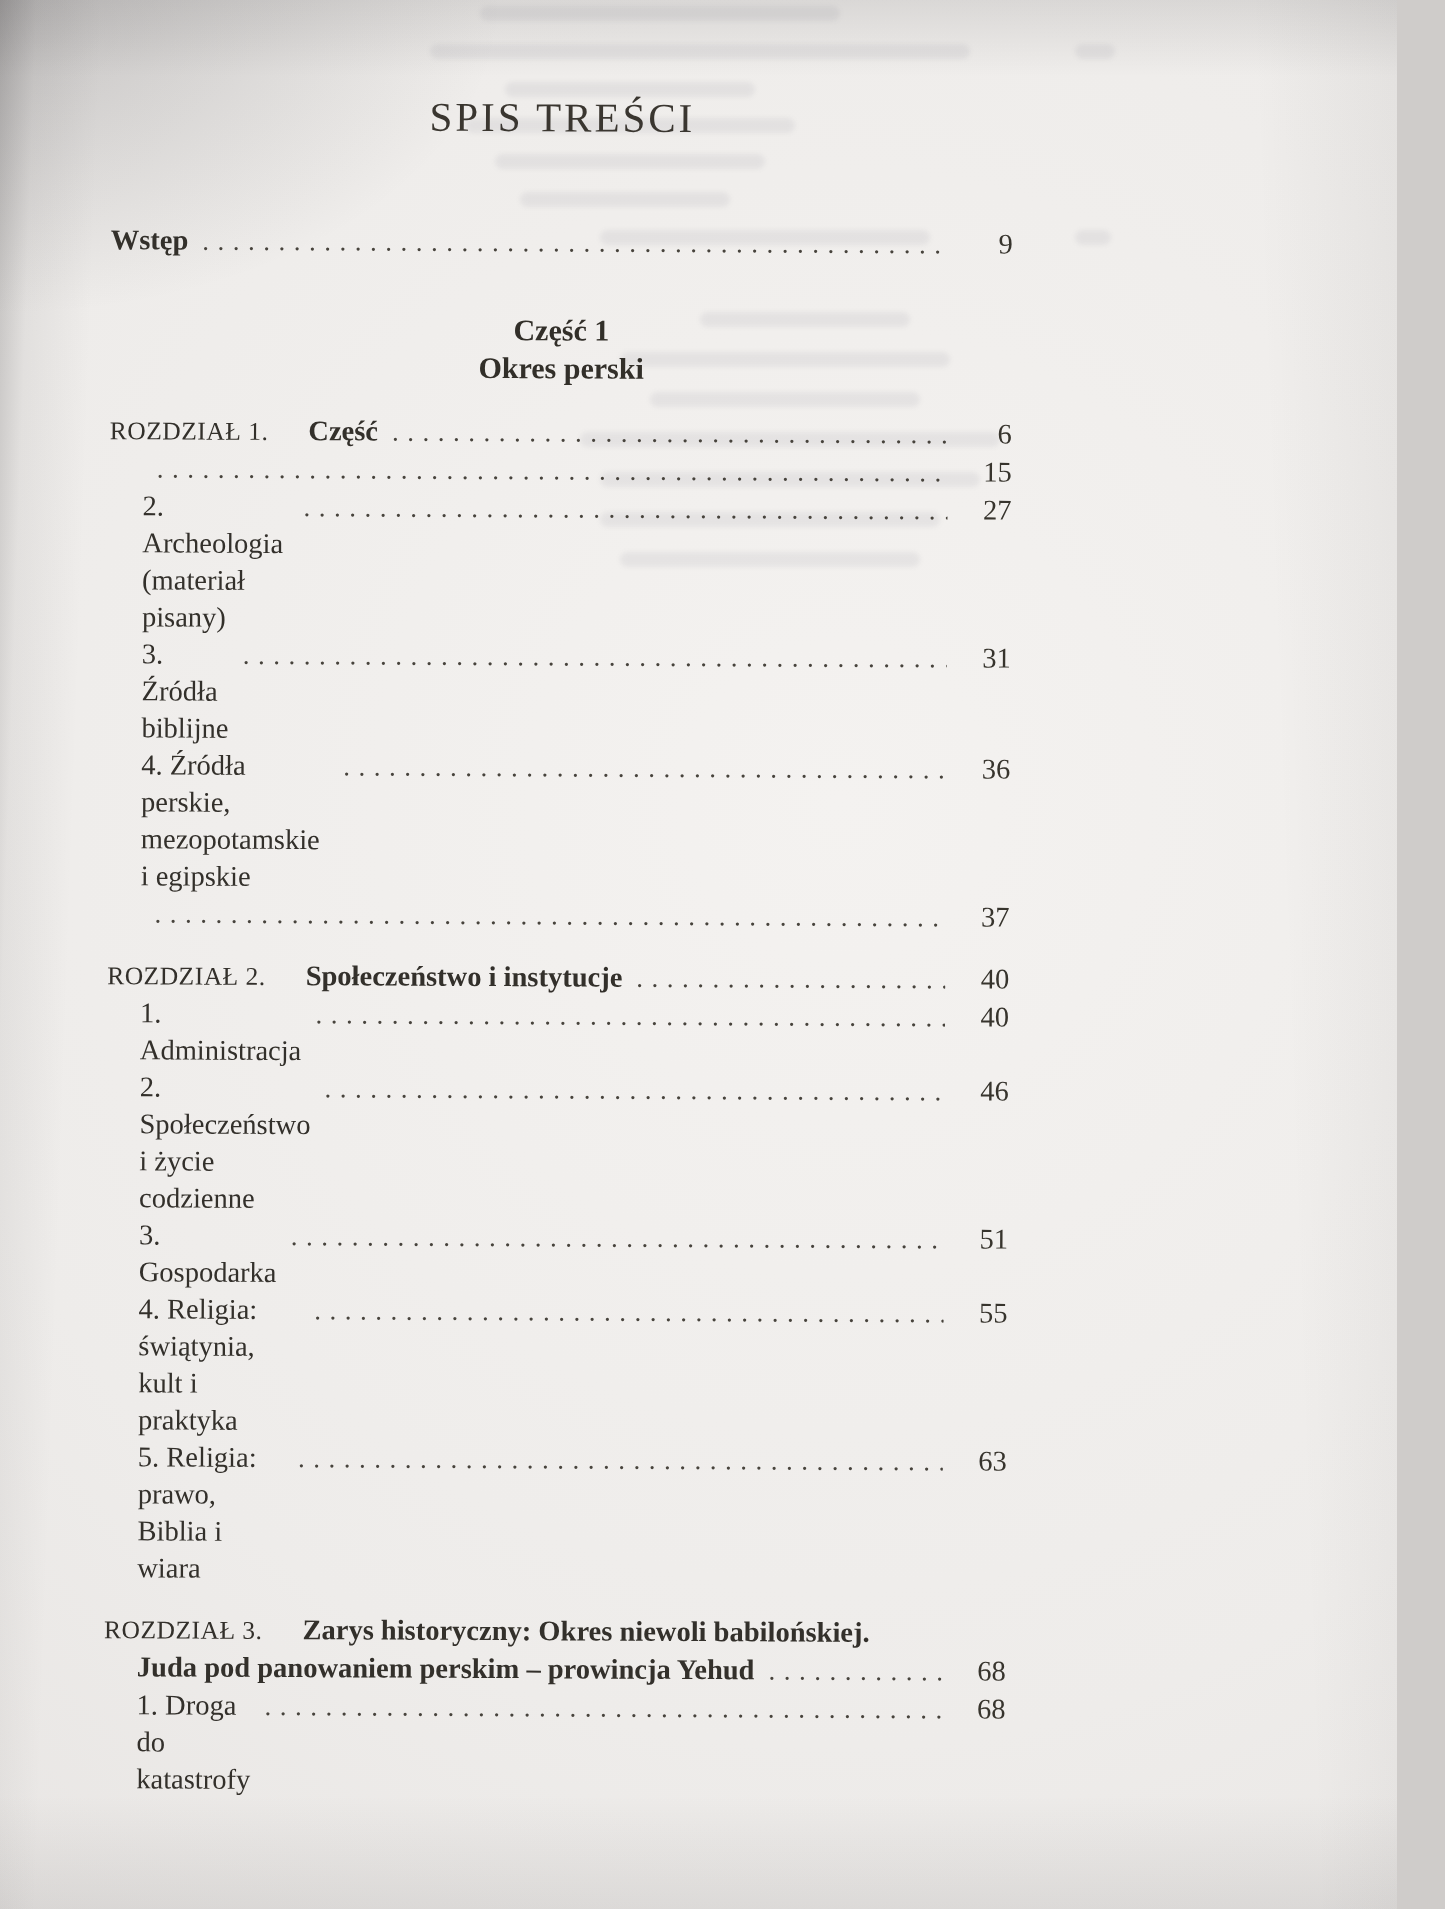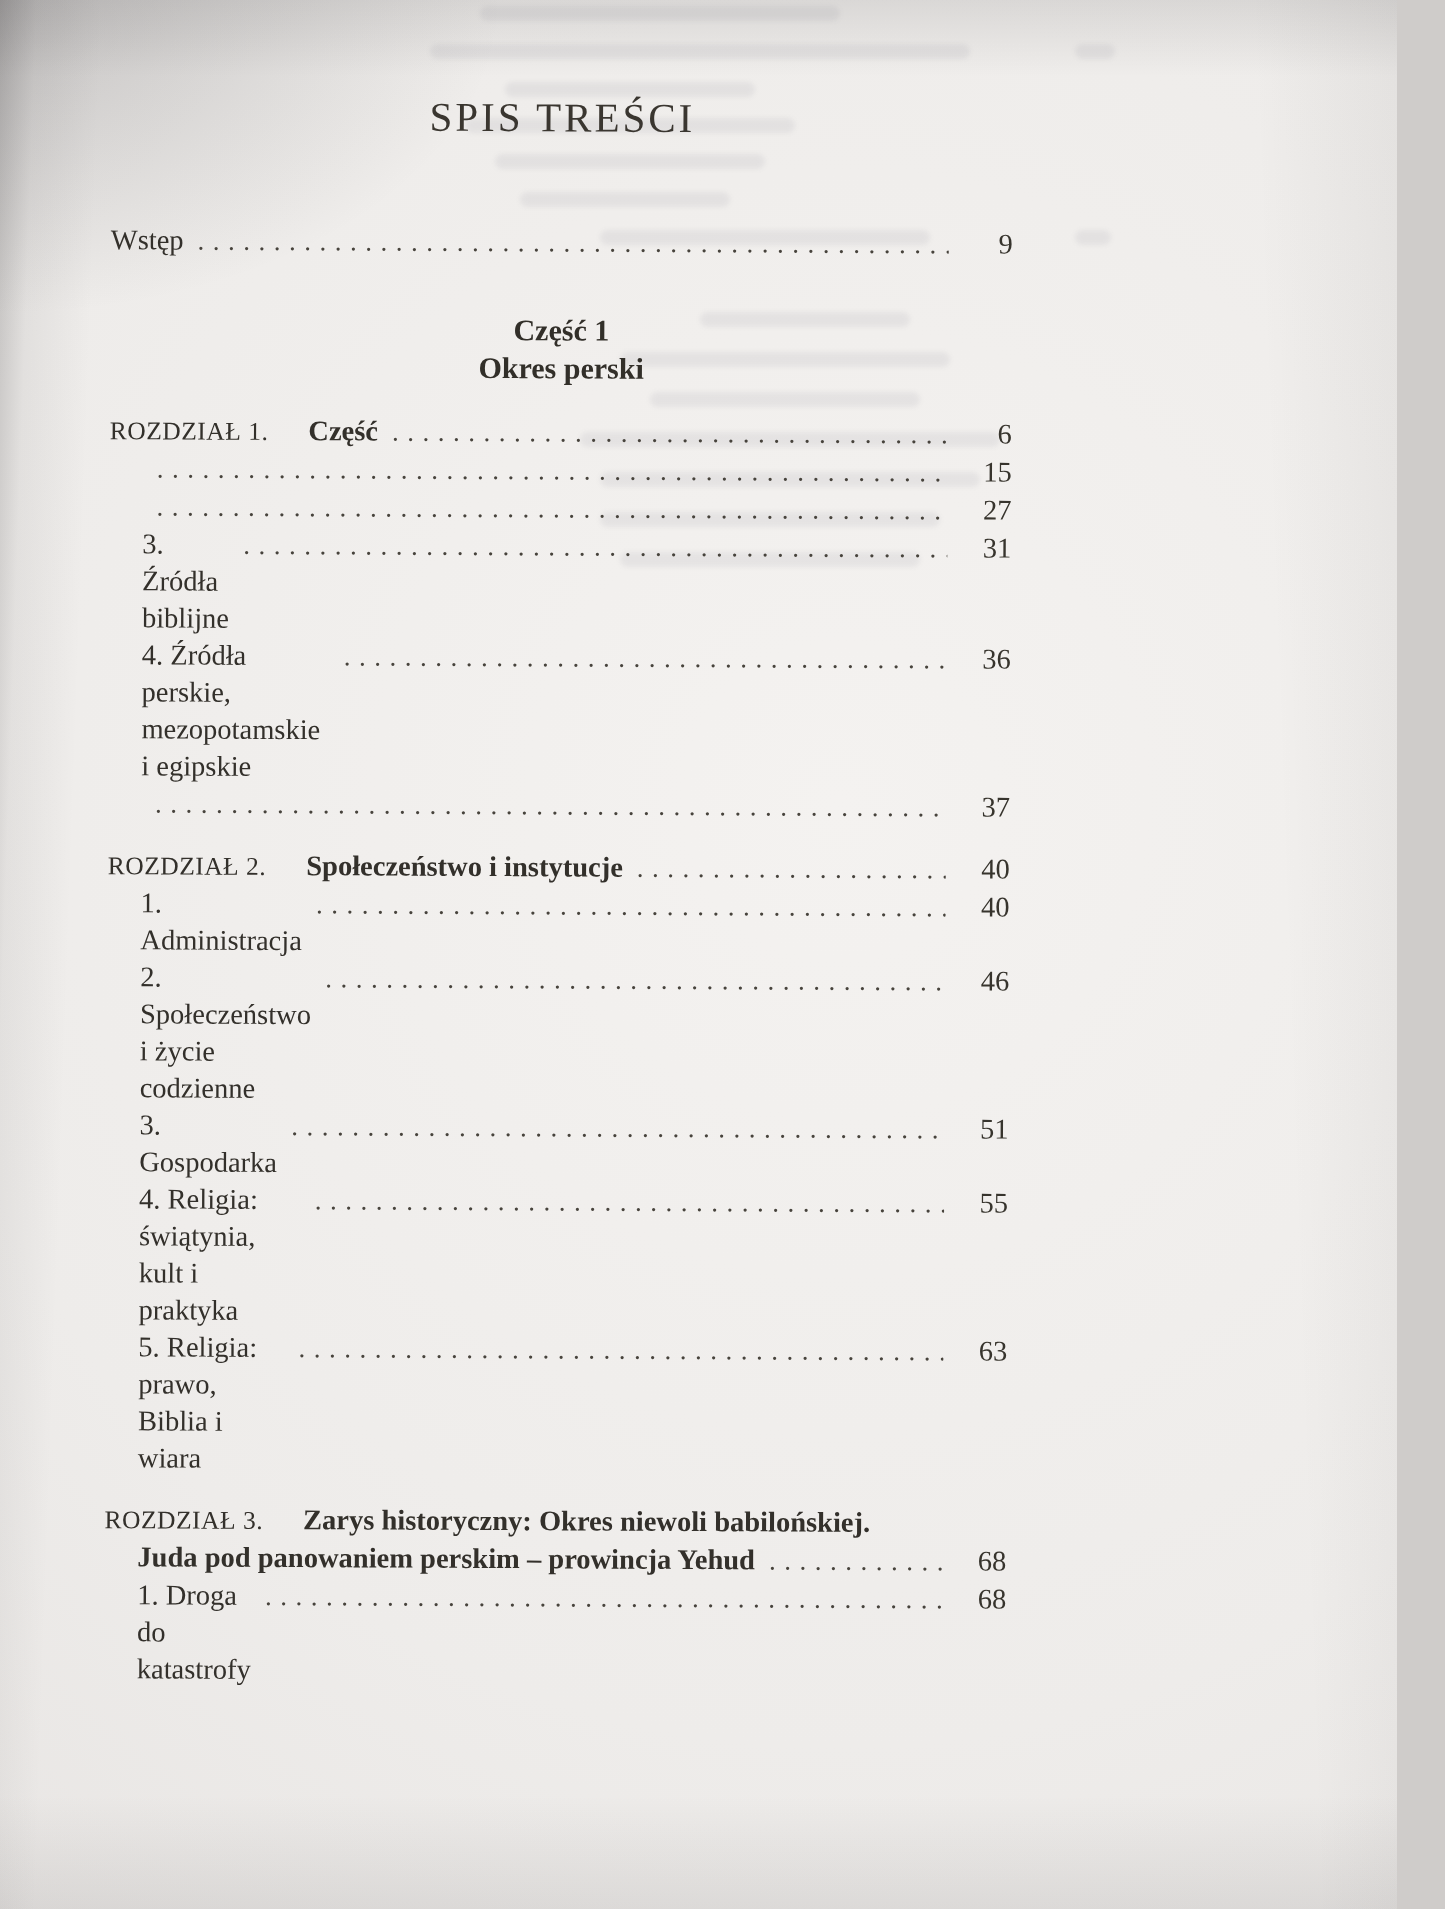--- a/index.html
+++ b/index.html
@@ -38,21 +38,21 @@
     letter-spacing: 3px;
     text-align: center;
     line-height: 48px;
     color: #3a3630;
   }
   .row {
     display: flex; align-items: baseline;
     font-size: 28.5px; line-height: 37px;
     color: #33302b;
   }
-  .b { font-weight: 400; }
+  .b { font-weight: 700; }
   .leader {
     flex: 1 1 auto;
     overflow: hidden; white-space: nowrap;
     margin: 0 6px 0 14px;
     color: #47433c;
   }
   .leader::after {
     content: "..........................................................................................................";
     letter-spacing: 8.5px;
     font-size: 27px;
@@ -112,20 +112,21 @@
         <span class="chap-title">Część</span>
         <span class="leader"></span>
         <span class="pagenum">6</span>
       </div>
       <div class="items">
         <div class="row">
           <span class="leader"></span>
           <span class="pagenum">15</span>
         </div>
         <div class="row">
+          <span>2. Archeologia (materiał pisany)</span>
           <span class="leader"></span>
           <span class="pagenum">27</span>
         </div>
         <div class="row">
           <span>3. Źródła biblijne</span>
           <span class="leader"></span>
           <span class="pagenum">31</span>
         </div>
         <div class="row">
           <span>4. Źródła perskie, mezopotamskie i egipskie</span>

